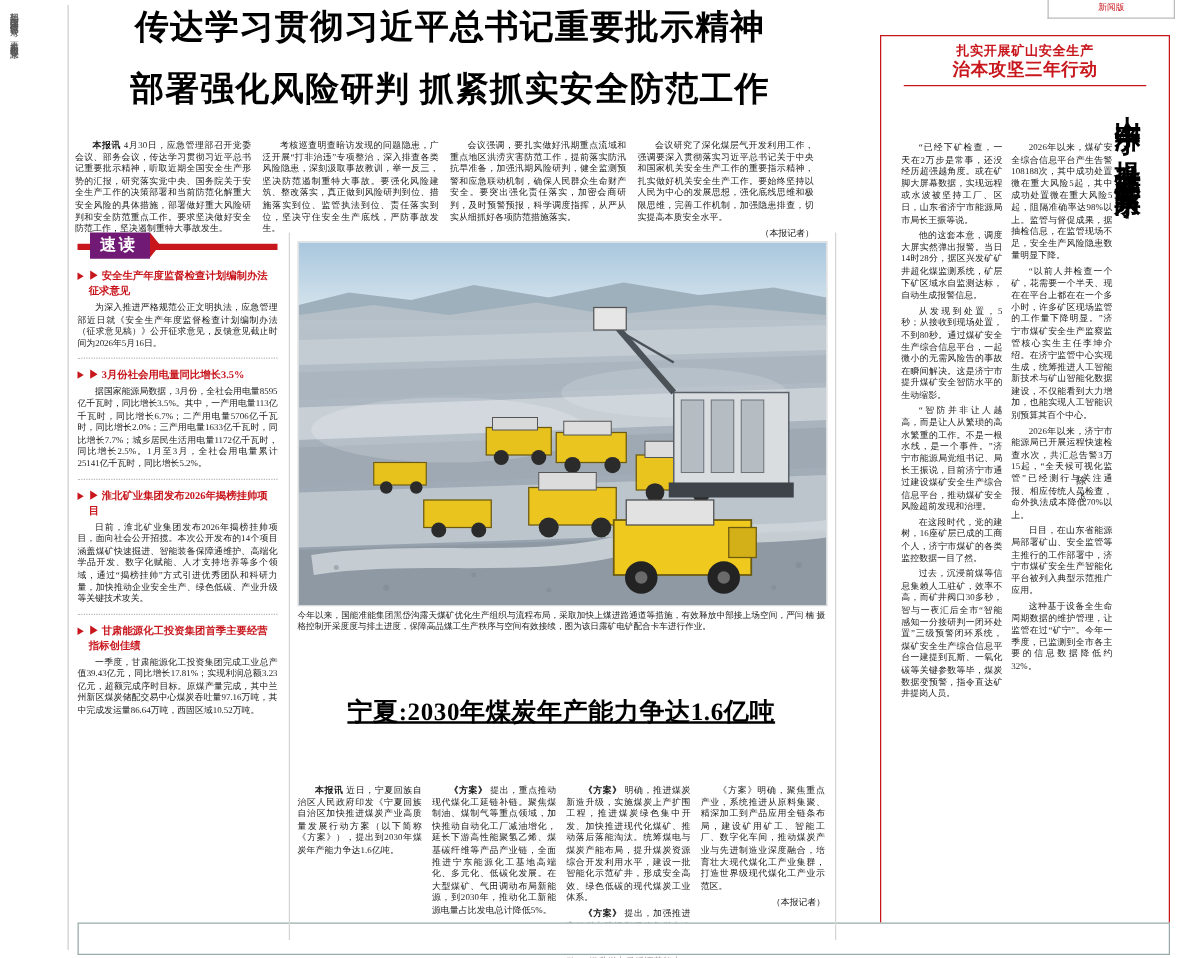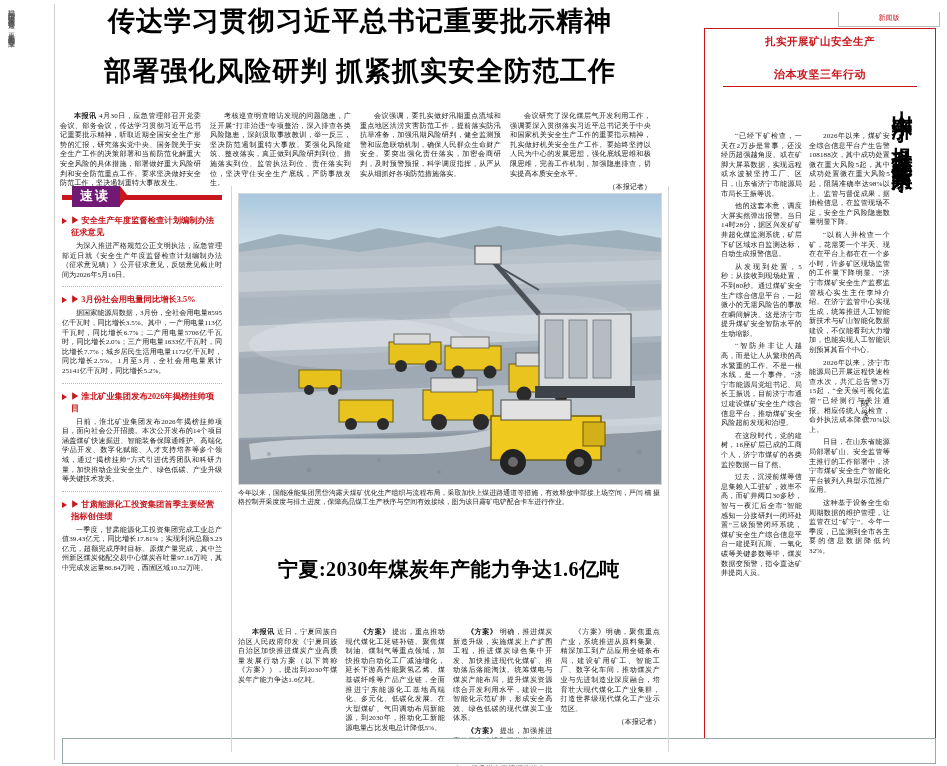--- a/index.html
+++ b/index.html
@@ -91,38 +91,38 @@
   .photo-wrap{position:absolute;left:238px;top:193px;width:422px;height:313px;}
   .photo{width:422px;height:290px;display:block;border:1px solid #d8d8d8;}
   .photo-cap{
     font-size:6.9px;line-height:9px;color:#222;margin-top:3px;text-align:justify;
   }
   .photo-cap .credit{float:right;}
 
   
   .nx-head{
     position:absolute;left:238px;top:556px;width:422px;text-align:center;
-    font-weight:bold;font-size:20px;letter-spacing:0.5px;color:#000;
+    font-weight:bold;font-size:20px;letter-spacing:0.5px;color:#000;text-decoration:underline;
   }
   .nx-article{
     position:absolute;left:238px;top:588px;width:422px;height:165px;
     display:flex;gap:8px;
   }
   .nx-article .c{width:100px;}
 
   
   .right-box{
     position:absolute;left:704px;top:28px;width:232px;height:728px;
     border:1.6px solid #c8161d;box-sizing:border-box;padding:5px 16px;
   }
   .rb-kicker{
     text-align:center;font-weight:bold;font-size:10.5px;color:#c8161d;
     line-height:15px;letter-spacing:0.5px;
   }
-  .rb-kicker .l2{font-size:11px;margin-top:18px;}
+  .rb-kicker .l2{font-size:14px;}
   .rb-rule{border-top:1px solid #c8161d;margin:4px 2px 5px 2px;}
   .rb-body{position:relative;height:690px;}
   .rb-vert-title{
     position:absolute;right:2px;top:2px;width:44px;
     writing-mode:vertical-rl;text-orientation:upright;
     font-weight:bold;font-size:21px;line-height:30px;letter-spacing:3px;
     color:#000;height:430px;
   }
   .rb-byline{
     position:absolute;right:50px;top:300px;
@@ -131,21 +131,21 @@
   }
   .rb-cols{
     position:absolute;left:0;top:0;width:176px;height:690px;
     display:flex;gap:7px;
   }
   .rb-cols .c{width:81px;}
   .rb-cols .c .col-text p{text-indent:14px;}
 
   
   .masthead-corner{
-    position:absolute;left:838px;top:12px;width:100px;height:14px;
+    position:absolute;left:838px;top:0;width:100px;height:14px;
     border:1px solid #bbb;border-top:none;background:#fff;
     font-size:7px;color:#333;text-align:center;line-height:13px;
   }
   .masthead-corner .red{color:#c8161d;}
 
   
   .bottom-bar{
     position:absolute;left:62px;top:738px;width:874px;height:26px;
     border:1px solid #9aa;box-sizing:border-box;background:#fff;
   }

